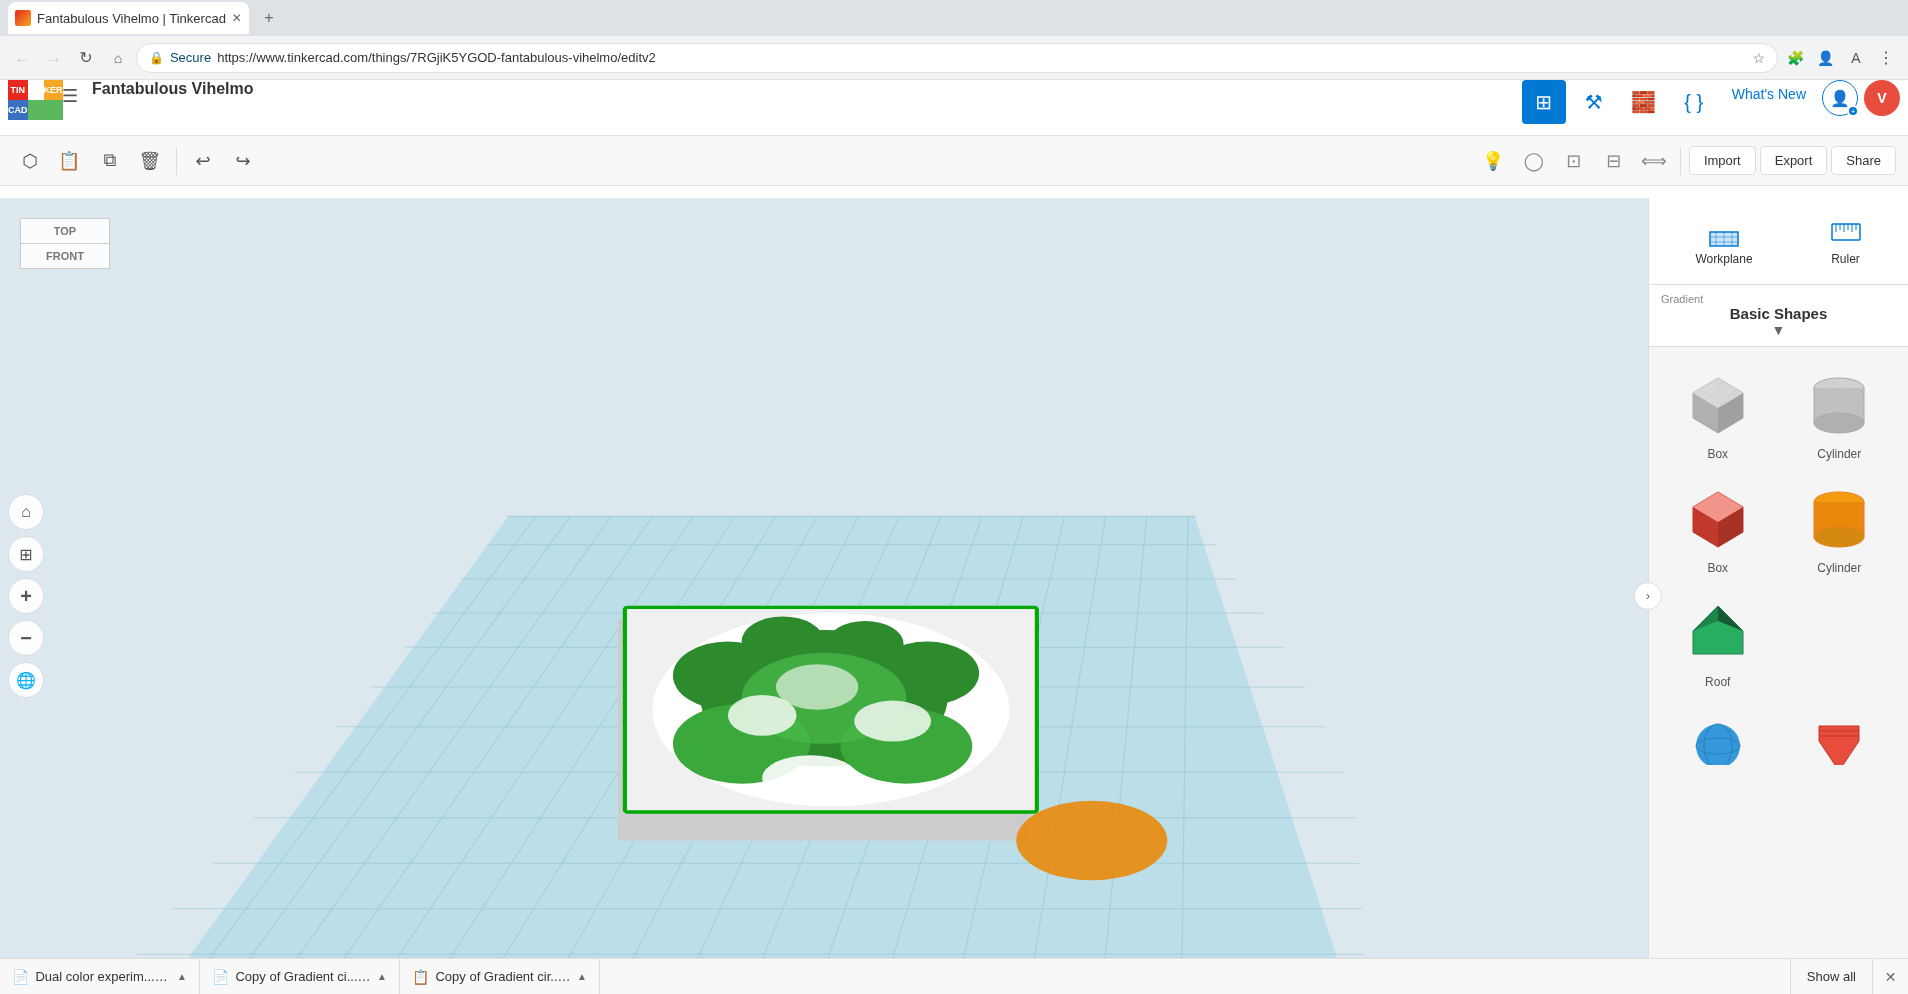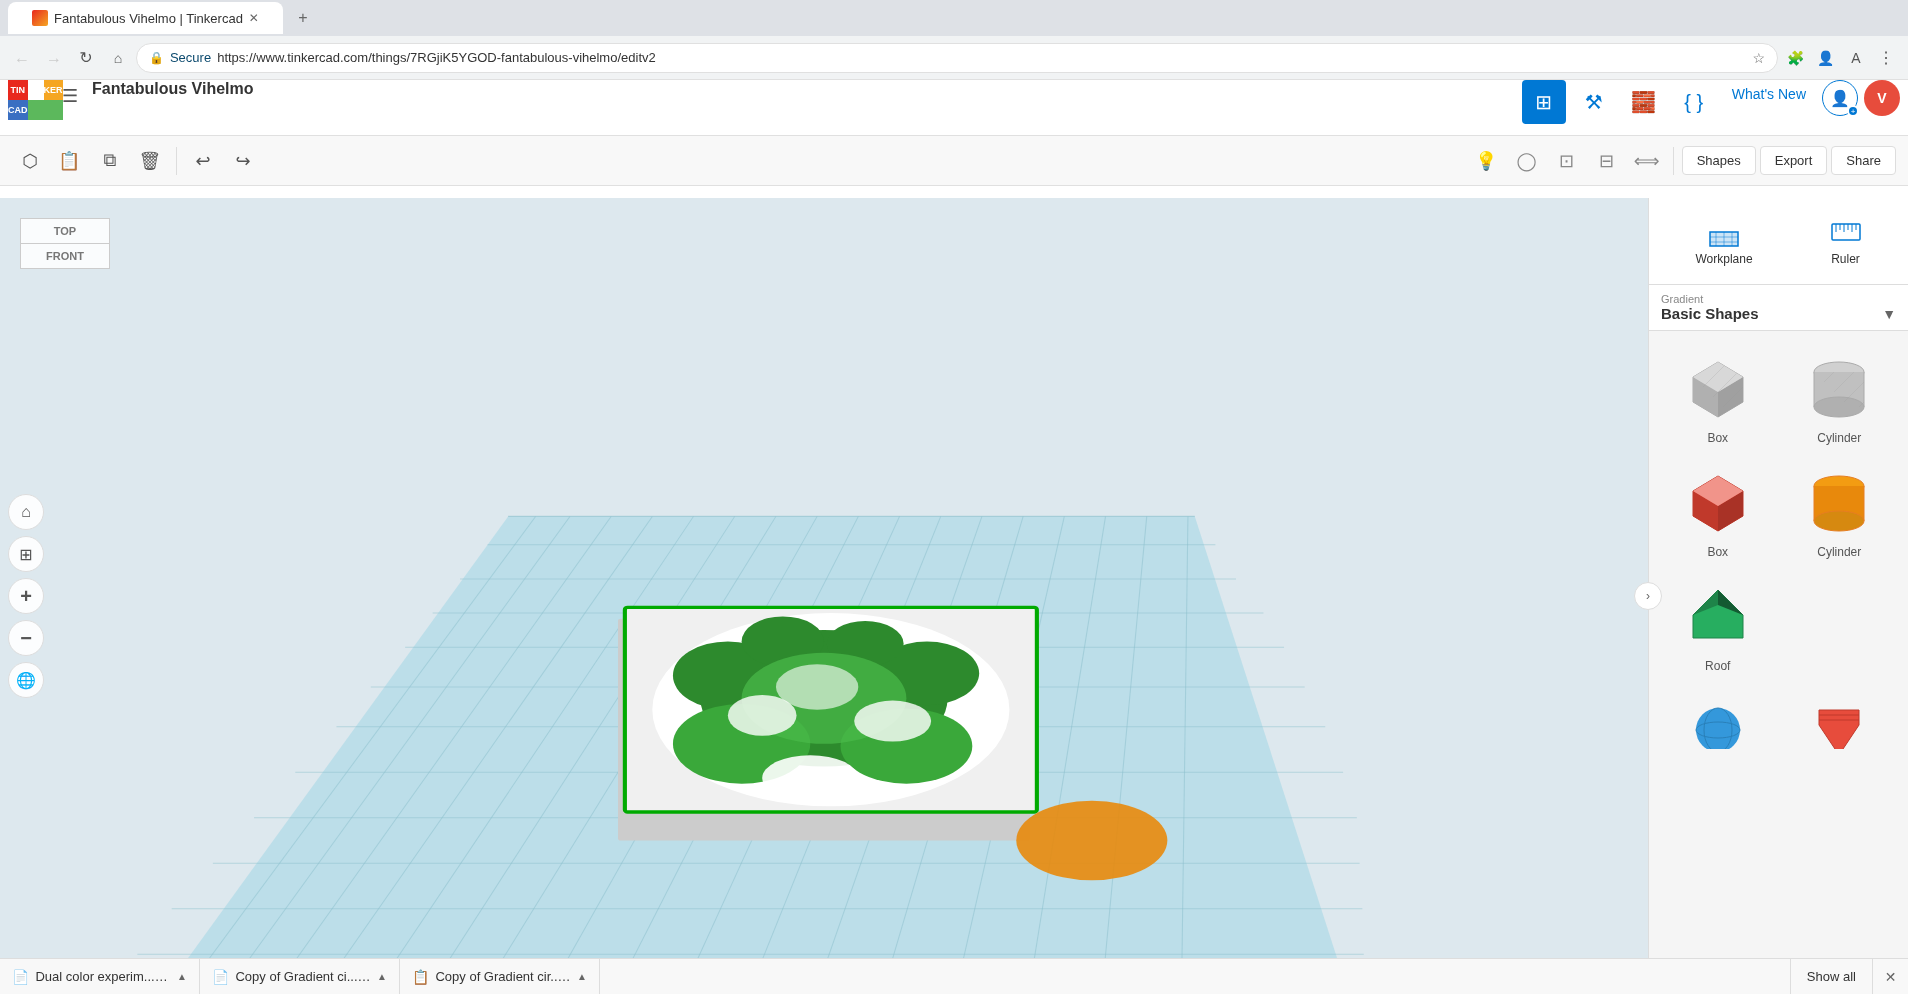--- a/index.html
+++ b/index.html
@@ -4,21 +4,21 @@
   <style>
     * { box-sizing: border-box; margin: 0; padding: 0; }
     body { font-family: Arial, sans-serif; background: #f0f0f0; width: 1908px; height: 994px; overflow: hidden; }
   </style>
 </head>
 <body>
 
 <div>
 
   <div style="display:flex; align-items:center; background:#dee1e6; height:36px; padding:0 8px 0 8px; gap:2px;">
-    <div style="background:#fff; border-radius:8px 8px 0 0; padding:0 24px; height:32px; display:flex; align-items:center; font-size:13px; color:#333; gap:6px; min-width:200px; max-width:280px;">
+    <div style="background:#fff; border-radius:8px 8px 0 0; padding:0 7px; height:32px; display:flex; align-items:center; font-size:13px; color:#333; gap:6px; min-width:200px; max-width:280px;">
       <div style="width:16px;height:16px;background:linear-gradient(135deg,#e8281e,#f5a623);border-radius:2px;"></div>
       <span style="overflow:hidden;text-overflow:ellipsis;white-space:nowrap;flex:1;font-size:13px;">Fantabulous Vihelmo | Tinkercad</span>
       <span style="font-size:12px;color:#666;cursor:pointer;">✕</span>
     </div>
     <div style="width:28px;height:28px;display:flex;align-items:center;justify-content:center;cursor:pointer;font-size:16px;color:#666;margin-left:4px;">+</div>
   </div>
 
   <div style="display:flex;align-items:center;background:#f1f3f4;height:44px;padding:0 8px;gap:4px;border-bottom:1px solid #e0e0e0;">
     <button style="width:28px;height:28px;border-radius:50%;display:flex;align-items:center;justify-content:center;cursor:pointer;color:#ccc;font-size:16px;border:none;background:transparent;">←</button>
     <button style="width:28px;height:28px;border-radius:50%;display:flex;align-items:center;justify-content:center;cursor:pointer;color:#ccc;font-size:16px;border:none;background:transparent;">→</button>
@@ -81,21 +81,21 @@
     <div style="flex:1;"></div>
 
     <div style="display:flex;align-items:center;gap:4px;">
       <button style="width:36px;height:36px;display:flex;align-items:center;justify-content:center;cursor:pointer;border-radius:4px;border:none;background:transparent;color:#888;font-size:18px;">💡</button>
       <button style="width:36px;height:36px;display:flex;align-items:center;justify-content:center;cursor:pointer;border-radius:4px;border:none;background:transparent;color:#888;font-size:18px;">◯</button>
       <button style="width:36px;height:36px;display:flex;align-items:center;justify-content:center;cursor:pointer;border-radius:4px;border:none;background:transparent;color:#888;font-size:18px;">⊡</button>
       <button style="width:36px;height:36px;display:flex;align-items:center;justify-content:center;cursor:pointer;border-radius:4px;border:none;background:transparent;color:#888;font-size:18px;">⊟</button>
       <button style="width:36px;height:36px;display:flex;align-items:center;justify-content:center;cursor:pointer;border-radius:4px;border:none;background:transparent;color:#888;font-size:18px;">⟺</button>
     </div>
     <div style="width:1px;height:28px;background:#ddd;margin:0 4px;"></div>
-    <button style="padding:6px 14px;border-radius:4px;border:1px solid #ddd;background:#fff;cursor:pointer;font-size:13px;color:#333;">Shapes</button>
+    <button style="padding:6px 14px;border-radius:4px;border:1px solid #ddd;background:#fff;cursor:pointer;font-size:13px;color:#333;">Import</button>
     <button style="padding:6px 14px;border-radius:4px;border:1px solid #ddd;background:#fff;cursor:pointer;font-size:13px;color:#333;">Export</button>
     <button style="padding:6px 14px;border-radius:4px;border:1px solid #ddd;background:#fff;cursor:pointer;font-size:13px;color:#333;">Share</button>
   </div>
 
   <div style="display:flex;flex:1;overflow:hidden;position:relative;margin-top:12px;">
 
     <div style="flex:1;position:relative;background:#e8e8e8;overflow:hidden;">
 
       <svg style="position:absolute;top:0;left:0;width:100%;height:100%;" viewBox="0 0 1200 700" preserveAspectRatio="none">
 
@@ -219,21 +219,21 @@
               <line x1="18" y1="8" x2="18" y2="14" stroke="#0078d4" stroke-width="1"></line>
               <line x1="22" y1="8" x2="22" y2="16" stroke="#0078d4" stroke-width="1"></line>
               <line x1="26" y1="8" x2="26" y2="14" stroke="#0078d4" stroke-width="1"></line>
             </svg>
             <span style="font-size:12px;color:#333;">Ruler</span>
           </button>
         </div>
 
         <div style="display:flex;flex-direction:column;padding:8px 12px;border-bottom:1px solid #ddd;background:#fff;cursor:pointer;">
           <span style="font-size:11px;color:#888;">Gradient</span>
-          <div style="display:flex;align-items:center;justify-content:space-between;">
+          <div style="display:flex;align-items:center;justify-content:space-between;flex-direction:column;">
             <span style="font-size:15px;font-weight:bold;color:#333;">Basic Shapes</span>
             <span style="font-size:14px;color:#666;">▼</span>
           </div>
         </div>
 
         <div style="display:grid;grid-template-columns:1fr 1fr;gap:8px;padding:12px;background:#f5f5f5;">
 
           <div style="display:flex;flex-direction:column;align-items:center;gap:4px;cursor:pointer;padding:4px;">
             <div style="width:80px;height:80px;display:flex;align-items:center;justify-content:center;">
               <svg width="70" height="70" viewBox="0 0 70 70">

